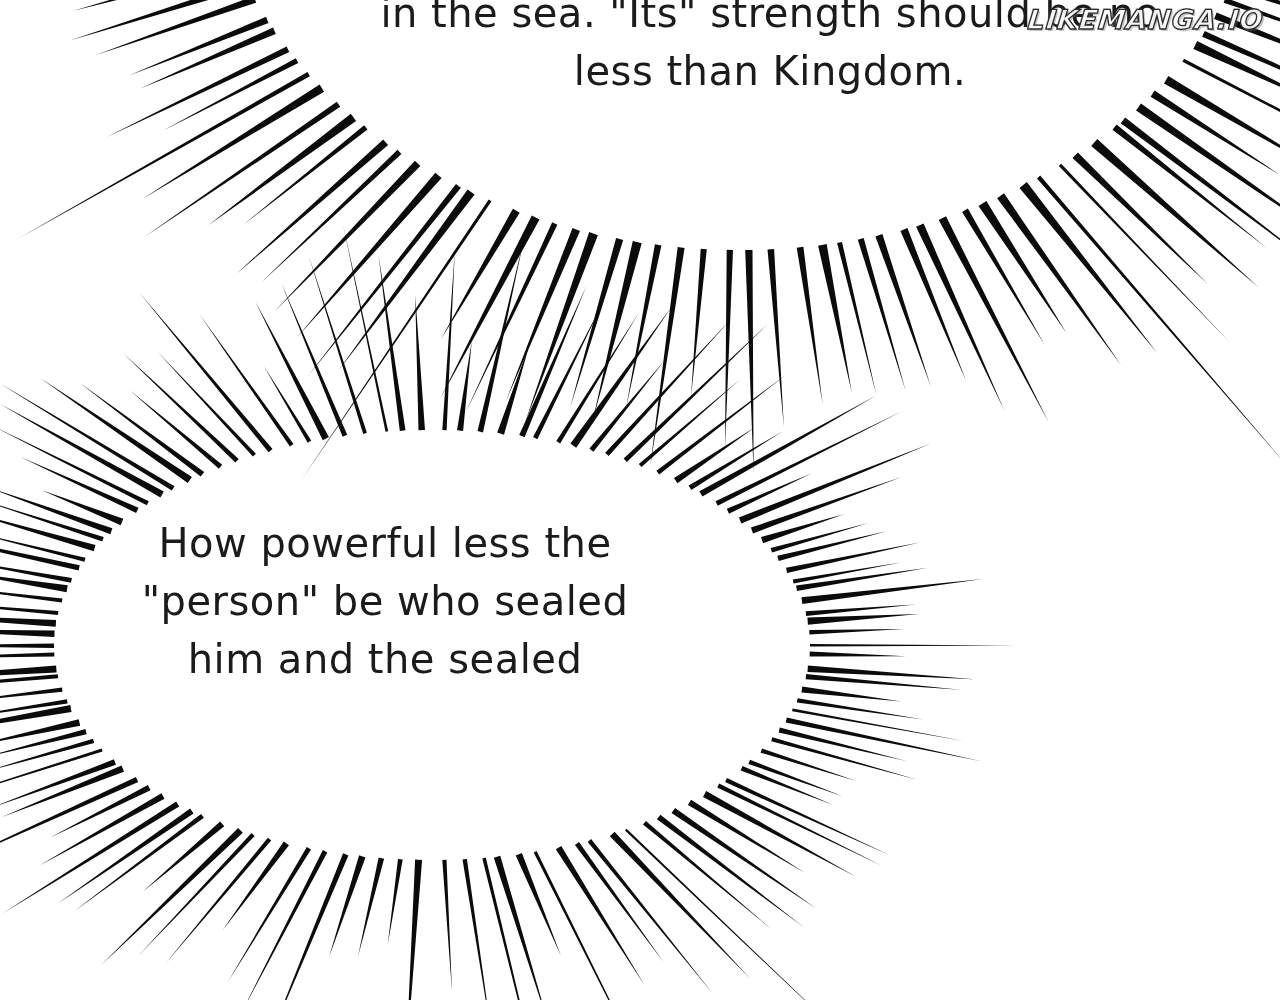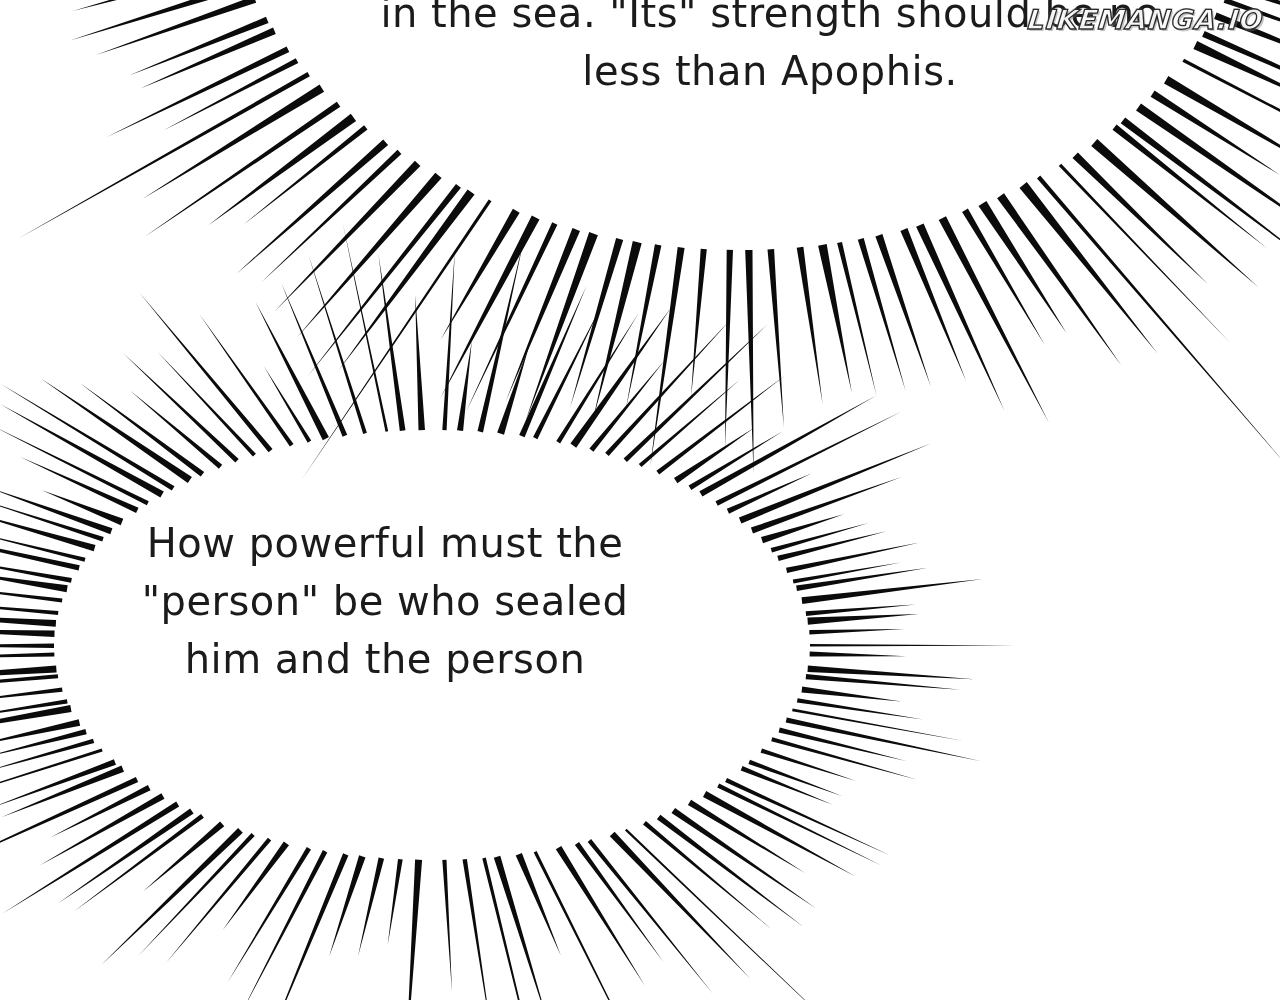--- a/index.html
+++ b/index.html
@@ -68,24 +68,24 @@
     <g id="burst-top">
         <path d="M1270.0 -169.5L1416.5 -175.2L1269.9 -178.7ZM1269.4 -148.7L1452.0 -146.1L1269.6 -155.8ZM1267.9 -131.3L1484.2 -119.8L1268.3 -137.5ZM1265.2 -112.2L1458.8 -95.0L1265.8 -118.1ZM1262.5 -98.5L1457.4 -76.3L1263.3 -104.8ZM1258.5 -81.9L1488.1 -47.1L1259.4 -87.6ZM1253.5 -64.7L1421.6 -35.3L1255.0 -72.0ZM1247.8 -48.4L1478.4 1.3L1249.5 -55.7ZM1238.8 -26.7L1472.4 34.5L1240.9 -34.2ZM1230.6 -10.1L1368.8 31.1L1232.4 -15.6ZM1223.6 2.8L1358.6 47.4L1225.4 -2.3ZM1214.1 19.1L1387.5 83.0L1216.6 12.5ZM1202.1 36.8L1397.7 119.3L1204.7 30.9ZM1193.4 49.0L1334.6 110.7L1197.2 40.9ZM1182.4 61.8L1507.5 228.7L1184.1 58.7ZM1164.0 83.4L1336.6 179.6L1168.3 76.0ZM1150.6 96.7L1280.9 175.6L1154.6 90.5ZM1136.0 110.5L1336.3 244.4L1141.0 103.4ZM1120.7 123.3L1315.5 266.3L1125.2 117.4ZM1112.5 129.7L1266.7 247.9L1116.6 124.6ZM1091.2 145.9L1258.7 287.5L1097.3 138.9ZM1072.5 158.1L1208.0 284.3L1077.9 152.5ZM1058.8 166.0L1229.9 342.6L1061.2 163.7ZM1037.0 178.4L1285.1 463.5L1040.2 175.6ZM1019.5 188.0L1157.4 353.3L1026.8 182.1ZM997.1 198.2L1121.3 365.4L1004.0 193.3ZM978.5 206.0L1066.6 333.2L986.4 200.9ZM962.1 212.0L1044.9 345.3L967.9 208.5ZM938.7 220.1L1048.8 422.6L946.0 216.3ZM916.1 226.8L1004.4 410.7L923.6 223.4ZM900.4 230.9L966.2 381.3L907.4 228.0ZM875.4 236.5L930.8 386.6L882.4 234.1ZM857.8 239.8L905.8 391.4L863.7 238.1ZM837.1 243.1L876.6 396.1L842.0 241.9ZM818.1 245.8L851.9 393.3L826.7 244.0ZM796.7 247.8L822.6 404.0L803.4 246.8ZM767.5 249.5L783.9 427.5L774.1 249.0ZM745.2 250.0L753.6 473.9L752.5 249.9ZM726.7 249.8L725.0 448.9L733.0 250.0ZM700.7 248.8L691.0 396.9L706.8 249.3ZM677.7 246.9L650.2 466.6L684.6 247.9ZM654.9 244.3L626.0 408.2L661.4 245.6ZM632.8 240.9L593.1 419.0L641.7 243.2ZM616.1 238.0L570.1 407.4L623.2 240.1ZM589.2 232.1L525.3 421.7L597.9 235.2ZM572.5 227.9L505.8 401.4L580.0 231.0ZM552.2 222.3L465.7 412.6L557.4 224.7ZM531.8 215.5L440.5 398.0L539.5 219.6ZM512.9 208.7L440.6 339.7L519.7 212.8ZM488.7 199.4L301.6 479.7L491.5 201.3ZM467.6 189.4L338.5 370.4L474.6 194.5ZM456.0 183.9L307.8 376.2L460.9 187.8ZM435.3 172.7L297.1 337.3L441.6 178.1ZM414.9 160.8L275.0 311.0L420.4 166.0ZM397.5 149.8L260.9 282.8L401.4 153.9ZM383.2 139.5L236.5 273.7L388.1 145.1ZM364.1 125.3L243.6 224.5L367.5 129.5ZM350.8 113.8L208.0 225.5L356.1 121.0ZM336.8 101.7L144.3 237.0L340.3 106.8ZM319.6 84.5L142.3 198.9L324.1 91.7ZM307.5 72.0L18.4 238.4L309.9 76.2ZM295.8 58.3L163.2 130.4L298.3 63.0ZM286.6 46.4L106.3 137.3L289.3 52.0ZM273.1 27.5L140.3 88.5L275.8 33.9ZM266.0 16.8L129.0 75.4L268.5 23.0ZM253.8 -4.0L95.9 54.9L256.2 2.8ZM246.2 -18.8L69.9 40.5L248.4 -11.7ZM237.5 -37.9L72.7 10.9L239.6 -30.2ZM233.1 -48.8L79.6 -6.7L235.0 -40.9ZM226.4 -67.6L3.8 -17.5L228.0 -59.9ZM221.7 -83.9L73.6 -53.3L223.3 -74.8ZM217.5 -100.6L25.3 -71.4L218.2 -95.3ZM214.0 -119.6L-6.4 -94.4L214.6 -113.9ZM212.0 -135.1L47.5 -120.3L212.4 -129.1ZM210.5 -153.0L67.3 -142.6L210.9 -143.9ZM210.0 -173.9L9.6 -169.8L210.0 -165.8ZM210.6 -191.5L62.7 -192.7L210.3 -183.9ZM212.4 -211.8L65.2 -218.6L211.9 -204.3ZM213.9 -222.0L-22.0 -240.8L213.3 -215.8ZM217.6 -242.4L42.0 -261.1L216.5 -234.1ZM223.1 -264.3L4.5 -298.4L221.7 -256.3ZM227.8 -279.5L17.7 -318.6L226.2 -271.6ZM233.1 -293.8L28.7 -339.0L231.6 -287.5ZM240.5 -311.9L44.0 -362.0L238.4 -304.3ZM249.3 -330.2L90.4 -376.3L246.8 -322.3ZM257.0 -344.4L84.7 -400.5L254.1 -336.3ZM267.0 -360.8L82.5 -429.3L264.1 -353.5ZM275.2 -373.4L104.2 -441.5L271.6 -365.0ZM288.1 -390.5L94.7 -479.9L285.3 -384.8ZM297.6 -402.5L100.5 -500.4L294.4 -396.3ZM313.4 -420.6L169.3 -498.5L309.0 -413.0ZM326.4 -433.5L122.4 -558.5L323.3 -428.7ZM338.8 -445.7L216.8 -523.2L334.3 -439.0ZM353.7 -458.6L238.3 -539.1L349.5 -452.9ZM370.6 -472.5L214.7 -591.9L364.9 -465.4ZM387.9 -484.8L226.0 -623.3L383.7 -480.0ZM405.8 -497.0L293.4 -600.1L400.7 -491.7ZM424.0 -508.3L265.3 -669.2L418.0 -502.6ZM443.1 -518.9L312.0 -663.8L436.8 -513.5ZM460.2 -527.6L330.6 -683.8L453.9 -522.7ZM480.6 -537.2L341.3 -722.9L473.5 -532.1ZM498.2 -544.4L410.2 -673.0L493.1 -541.0ZM513.7 -550.3L390.1 -750.3L509.3 -547.6ZM537.5 -558.7L428.7 -757.5L532.1 -555.8ZM557.1 -564.8L462.0 -756.1L550.0 -561.5ZM576.5 -570.2L505.3 -727.6L568.1 -566.6ZM596.0 -574.5L481.8 -883.5L591.8 -573.0ZM617.3 -579.0L542.2 -809.6L610.4 -576.9ZM645.9 -583.7L600.0 -758.4L637.8 -581.8ZM665.3 -586.1L622.1 -791.1L657.1 -584.6ZM690.9 -588.4L664.5 -766.4L683.3 -587.4ZM705.1 -589.2L685.7 -770.0L699.1 -588.7ZM728.1 -589.9L719.3 -763.8L722.6 -589.7ZM759.5 -589.7L764.4 -822.9L751.9 -590.0ZM780.0 -588.7L789.6 -730.0L774.2 -589.2ZM797.3 -587.4L818.8 -774.6L791.7 -588.1ZM818.5 -585.2L841.4 -724.3L813.6 -586.1ZM841.1 -582.1L878.4 -749.6L836.0 -583.3ZM867.4 -577.3L930.8 -799.3L860.3 -579.4ZM890.5 -572.3L970.2 -799.7L884.4 -574.5ZM911.2 -566.9L993.4 -775.1L902.8 -570.4ZM929.7 -561.7L1001.3 -719.9L923.9 -564.4ZM946.2 -556.5L1046.2 -752.4L941.5 -558.9ZM969.4 -547.9L1051.0 -691.6L963.4 -551.5ZM991.5 -539.2L1085.1 -682.9L987.2 -542.0ZM1006.9 -532.3L1089.9 -650.7L1002.7 -535.4ZM1024.4 -523.5L1152.0 -691.7L1017.9 -528.6ZM1047.5 -511.2L1192.2 -679.6L1042.1 -516.0ZM1067.2 -499.3L1200.3 -642.4L1060.6 -505.6ZM1079.5 -491.4L1246.1 -658.0L1073.6 -497.5ZM1096.2 -480.0L1220.9 -594.9L1091.5 -485.4ZM1115.2 -465.5L1250.1 -578.9L1110.0 -472.0ZM1129.6 -453.6L1300.7 -585.0L1125.0 -459.8ZM1140.9 -443.4L1321.4 -574.4L1135.7 -450.8ZM1157.0 -428.0L1338.8 -547.6L1152.5 -435.1ZM1170.6 -413.3L1375.4 -537.0L1166.0 -421.4ZM1184.1 -398.0L1328.3 -477.6L1180.6 -404.6ZM1195.3 -383.7L1358.5 -466.2L1191.9 -390.8ZM1207.3 -367.1L1344.4 -429.1L1205.0 -372.5ZM1213.9 -357.0L1422.1 -444.1L1211.5 -362.9ZM1224.5 -339.2L1435.5 -417.4L1222.5 -344.8ZM1233.5 -322.3L1427.1 -386.0L1231.8 -327.5ZM1240.0 -308.1L1436.8 -367.7L1238.0 -315.1ZM1248.8 -286.8L1571.2 -364.5L1247.8 -291.1ZM1254.2 -270.6L1414.0 -306.1L1253.0 -276.8ZM1258.3 -256.5L1406.4 -285.9L1257.1 -263.5ZM1263.8 -232.4L1470.4 -262.6L1262.9 -240.3ZM1266.0 -220.7L1413.9 -239.1L1265.3 -227.1ZM1268.4 -201.5L1501.7 -219.2L1268.1 -206.8ZM1269.5 -187.1L1460.5 -198.8L1269.2 -195.2Z" fill="#0b0b0b"></path>
       </g>
     <g id="burst-bottom">
         <path d="M810.0 646.4L1014.8 645.4L810.0 644.1ZM809.6 656.5L906.0 656.2L809.7 651.4ZM807.5 671.9L974.3 679.2L807.9 665.5ZM805.7 679.2L960.4 689.8L806.1 674.1ZM801.5 692.5L901.4 701.4L802.2 686.4ZM796.9 702.5L923.2 719.5L797.6 698.3ZM792.1 711.3L963.7 740.9L792.6 708.6ZM785.7 722.5L981.3 761.3L786.8 717.5ZM778.6 732.4L906.1 761.1L779.8 727.6ZM771.2 741.3L917.4 779.7L772.3 737.2ZM760.6 752.7L856.3 781.0L762.0 748.4ZM748.4 764.0L842.6 796.3L750.0 759.8ZM740.7 770.6L832.8 804.8L742.5 766.1ZM725.1 782.1L890.3 855.6L727.0 778.1ZM717.2 787.4L881.9 865.8L719.2 783.5ZM703.0 796.9L855.5 876.4L706.2 791.0ZM687.9 805.1L805.1 873.1L691.1 799.7ZM671.5 813.1L815.8 908.2L675.1 807.9ZM656.9 819.3L803.6 927.1L660.4 814.8ZM643.0 824.6L771.6 929.3L645.9 821.1ZM625.0 830.5L847.5 1040.8L626.6 828.7ZM609.8 836.3L750.8 979.3L614.6 831.7ZM587.7 841.9L713.5 994.6L591.1 839.1ZM574.9 845.0L663.5 962.1L579.0 842.1ZM555.8 849.3L645.0 986.1L561.3 845.9ZM533.7 852.6L663.3 1108.8L536.6 851.1ZM515.7 855.6L561.0 956.1L521.9 853.0ZM493.8 857.8L549.6 1028.0L500.3 855.8ZM482.3 858.4L550.4 1129.6L485.8 857.5ZM462.5 859.5L492.8 1043.2L466.9 858.9ZM442.3 860.0L452.0 992.1L446.5 859.8ZM415.1 859.6L405.7 1066.3L422.1 860.1ZM398.0 858.9L387.7 944.7L402.7 859.6ZM378.6 857.4L358.0 956.4L384.1 858.7ZM359.1 855.3L329.1 956.8L365.5 857.4ZM343.1 853.2L266.4 1046.9L348.4 855.4ZM322.9 850.1L241.6 1012.5L327.3 852.4ZM306.8 847.0L227.7 982.3L311.0 849.5ZM283.8 841.5L222.6 930.3L289.0 845.3ZM267.9 837.7L165.5 963.5L271.2 840.5ZM251.5 832.9L138.6 955.6L254.7 835.9ZM238.1 827.9L101.5 964.8L242.8 832.8ZM220.1 821.4L143.3 891.2L224.3 826.3ZM201.0 813.9L74.2 911.3L203.9 817.7ZM190.1 808.5L57.9 903.6L193.6 813.5ZM176.2 801.6L2.5 913.6L179.2 806.5ZM161.4 793.3L39.5 865.4L164.5 798.8ZM147.9 785.1L50.3 837.6L150.6 790.3ZM135.9 776.9L-51.9 865.6L138.2 782.0ZM121.5 765.5L1.4 817.2L124.0 771.8ZM113.9 759.3L-9.5 808.0L116.0 764.8ZM101.7 748.5L-77.5 807.2L102.6 751.5ZM93.0 738.7L-23.7 774.1L94.2 742.9ZM85.4 729.0L-21.7 758.7L86.7 734.3ZM78.7 719.3L-34.8 747.7L80.2 725.8ZM70.3 705.1L-131.2 744.0L71.5 711.9ZM66.9 699.3L-62.4 721.4L67.6 703.5ZM62.0 687.4L-51.8 703.3L62.5 691.7ZM57.8 674.3L-253.2 702.2L58.2 678.2ZM56.1 665.4L-140.0 681.5L56.6 672.6ZM54.3 652.4L-111.1 658.7L54.4 656.5ZM54.0 643.4L-116.7 646.0L54.0 648.0ZM54.6 630.4L-95.6 629.2L54.4 637.0ZM56.1 619.9L-105.7 614.0L55.7 626.8ZM58.4 610.9L-95.3 599.9L58.0 615.1ZM62.4 598.6L-79.6 583.5L61.9 602.5ZM67.7 585.2L-48.8 570.8L66.6 592.2ZM71.9 578.0L-57.1 557.4L71.0 582.8ZM79.7 565.2L-125.0 523.2L78.6 570.5ZM85.5 557.7L-40.8 528.8L84.5 561.8ZM95.5 545.0L-40.1 509.4L93.7 551.2ZM103.7 536.9L-19.6 499.7L102.3 541.4ZM112.4 528.2L-16.8 485.7L110.3 534.2ZM123.3 518.8L42.0 490.3L120.7 525.2ZM138.5 507.8L19.9 456.7L136.1 512.9ZM148.8 501.2L-6.1 426.6L146.8 505.3ZM163.8 491.4L-0.2 404.0L160.4 497.5ZM174.5 486.2L-4.7 380.7L171.8 490.5ZM191.9 476.9L40.5 378.2L187.8 482.9ZM204.2 471.9L79.6 382.8L200.7 476.5ZM222.2 464.8L130.0 390.5L218.9 468.8ZM238.7 459.0L123.0 353.1L235.3 462.6ZM255.9 453.8L157.5 351.7L252.9 456.6ZM272.5 449.0L139.3 292.5L268.6 452.2ZM293.5 444.1L199.1 313.7L289.9 446.6ZM311.2 440.6L264.1 366.4L307.7 442.7ZM328.9 437.1L255.4 301.7L322.8 440.2ZM347.2 434.8L281.2 282.7L342.6 436.7ZM366.9 432.8L308.5 254.9L363.2 434.0ZM388.2 431.3L342.7 222.7L385.5 431.8ZM405.5 430.3L378.4 254.0L399.8 431.0ZM425.0 429.9L415.2 294.7L418.5 430.2ZM446.6 430.2L454.9 249.2L442.3 430.0ZM463.1 431.0L471.8 341.0L457.0 430.2ZM483.0 432.4L523.8 239.7L477.5 431.1ZM504.0 434.7L529.8 343.6L497.2 432.5ZM524.6 437.3L586.6 285.6L519.2 435.0ZM537.4 439.2L603.1 302.3L533.1 437.1ZM560.1 443.5L639.0 312.5L556.3 441.1ZM576.2 447.7L671.7 306.7L570.4 443.5ZM593.4 451.7L664.9 360.1L589.4 448.4ZM608.7 456.1L731.1 319.1L605.2 452.8ZM626.9 462.0L767.4 324.3L623.6 458.5ZM641.5 467.1L739.7 379.7L638.8 464.0ZM659.2 474.4L785.1 375.4L656.4 470.8ZM677.4 483.2L754.6 427.5L674.0 478.1ZM691.3 490.1L782.8 431.2L688.6 485.6ZM702.4 496.6L876.3 395.4L699.4 491.2ZM717.7 505.8L901.6 411.6L715.5 501.3ZM729.0 513.7L811.9 473.2L726.8 508.7ZM741.4 523.5L930.9 443.4L738.9 517.4ZM753.0 533.5L901.6 477.0L750.9 527.6ZM763.0 543.2L843.8 514.2L761.0 537.1ZM772.0 552.6L868.5 523.1L770.7 547.9ZM778.7 561.1L886.5 531.3L777.3 555.7ZM787.1 573.1L919.7 542.4L786.0 567.7ZM793.5 583.5L900.7 562.6L792.8 579.4ZM797.0 591.1L928.0 567.8L796.1 585.4ZM802.3 604.1L983.0 578.9L801.5 597.2ZM806.1 616.0L915.6 604.4L805.7 611.2ZM807.9 624.7L918.7 614.0L807.4 617.5ZM809.4 634.5L904.4 629.0L809.3 629.9Z" fill="#0b0b0b"></path>
       </g>
   </svg>
 
   <div class="bubble-text top">
     <div class="line">in the sea. "Its" strength should be no</div>
-    <div class="line">less than Apophis.</div>
+    <div class="line">less than Kingdom.</div>
   </div>
 
   <div class="bubble-text bottom">
-    <div class="line">How powerful must the</div>
+    <div class="line">How powerful less the</div>
     <div class="line">"person" be who sealed</div>
-    <div class="line">him and the person</div>
+    <div class="line">him and the sealed</div>
   </div>
 
   <div class="watermark">LIKEMANGA.IO</div>
 
 </div>
 
 </body></html>

